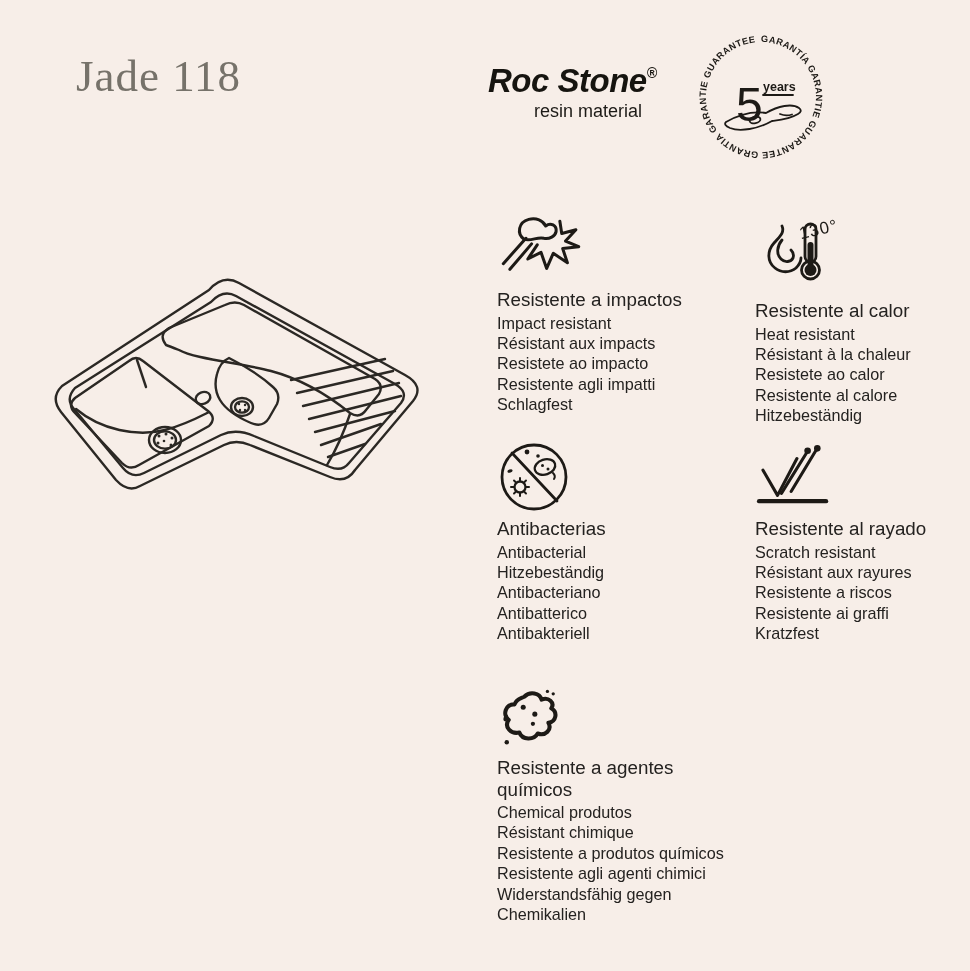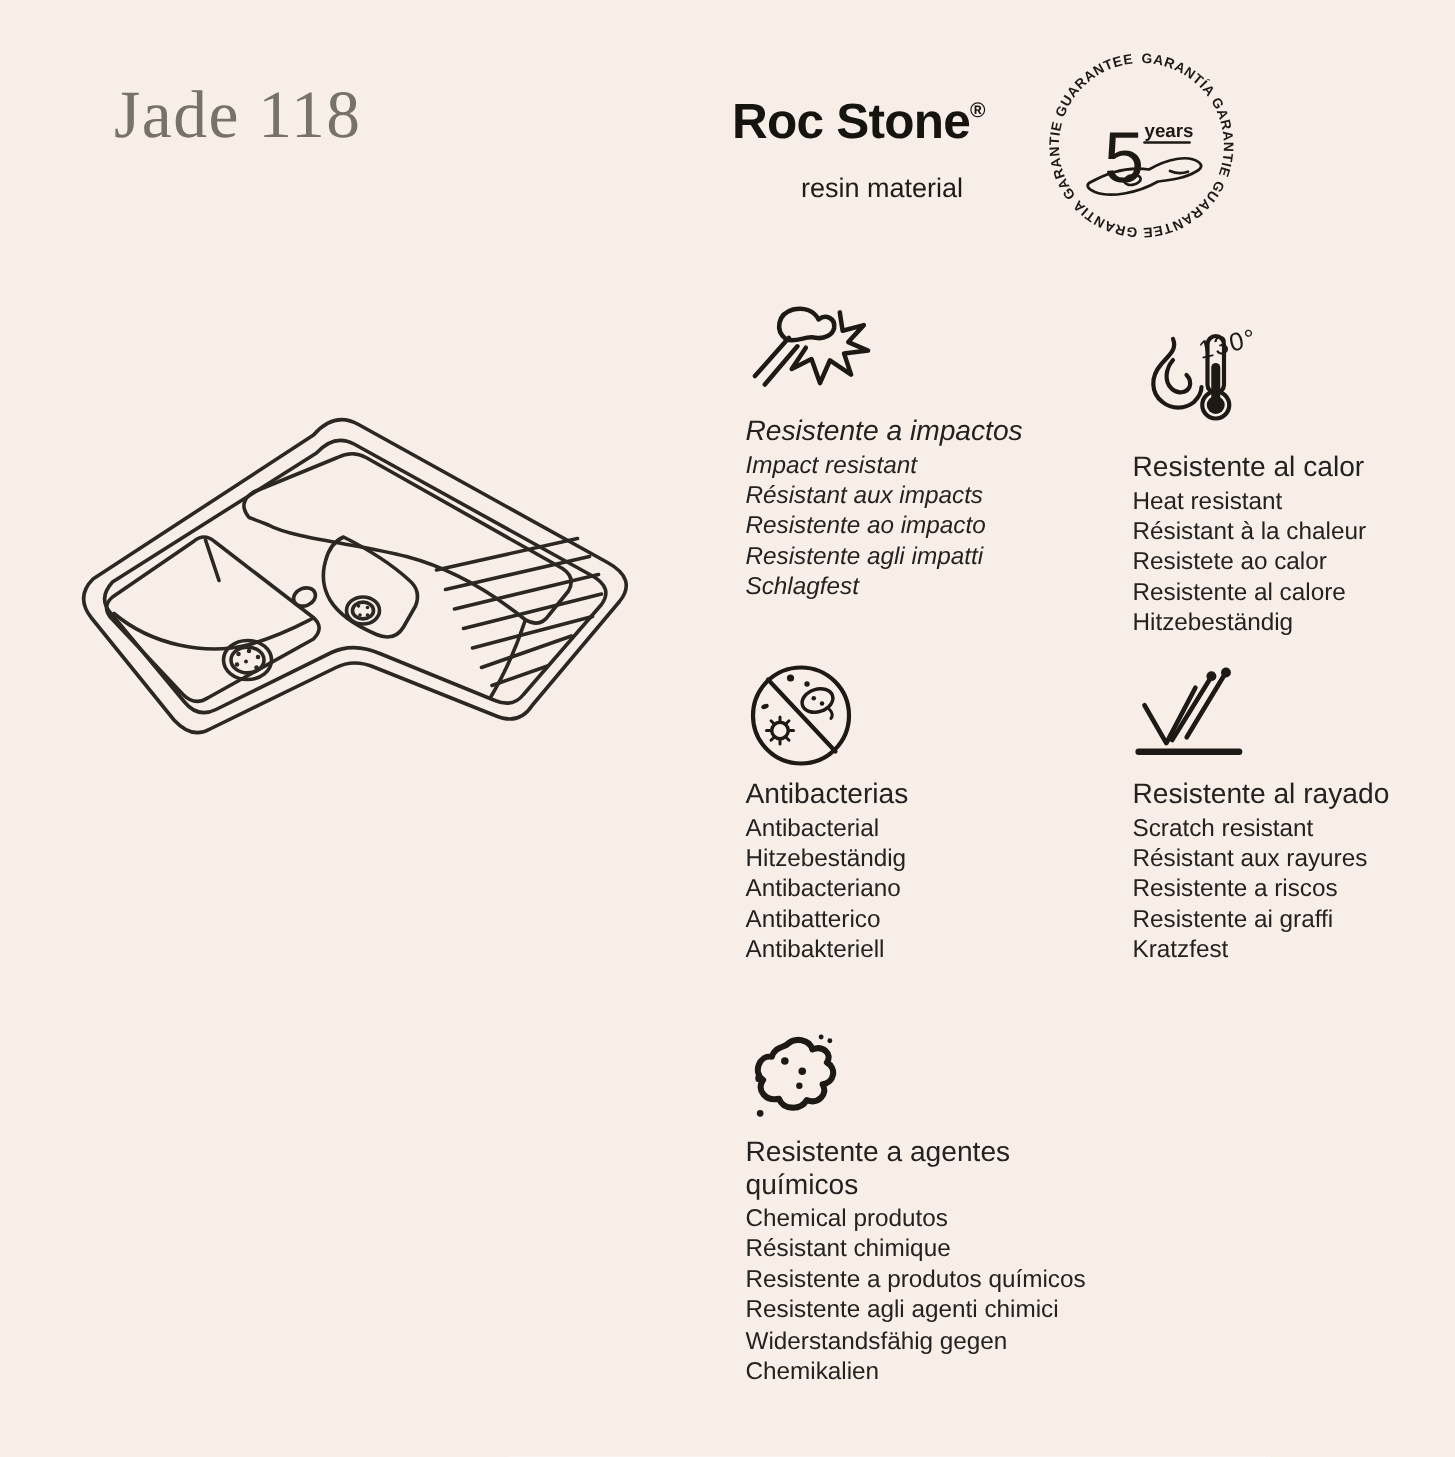--- a/index.html
+++ b/index.html
@@ -7,23 +7,23 @@
     position:relative; width:970px; height:971px;
     background:#f7eee8; overflow:hidden;
     font-family:"Liberation Sans", sans-serif; color:#242220;
   }
   .product-title {
     position:absolute; left:76px; top:50px; margin:0;
     font-family:"Liberation Serif", serif; font-weight:400;
     font-size:45px; letter-spacing:1px; color:#76726a;
   }
   .brand { position:absolute; left:488px; top:64px; width:160px; }
-  .brand-name { font-size:33px; font-weight:700; letter-spacing:-0.5px; color:#16140f; line-height:1.05; white-space:nowrap; }
+  .brand-name { font-size:33px; font-weight:700; letter-spacing:-0.5px; color:#16140f; line-height:1.05; white-space:nowrap;font-style:italic; }
   .brand-reg { font-size:14px; vertical-align:14px; font-weight:700; }
-  .brand-tagline { font-size:18px; color:#1d1b17; text-align:right; padding-right:6px; margin-top:16px; }
+  .brand-tagline { font-size:18px; color:#1d1b17; text-align:right; padding-right:6px; margin-top:2px; }
   .badge { position:absolute; left:692px; top:28px; }
   .sink { position:absolute; left:33px; top:260px; }
   .feature { position:absolute; }
   .feature-icon { position:relative; }
   .feature-title { margin:0 0 2px 0; font-size:18.8px; font-weight:400; line-height:21.5px; color:#242220; }
   .feature-line { margin:0; font-size:16.2px; line-height:20.4px; color:#242220; }
   .deg-annotation {
     position:absolute; left:44px; top:2px;
     font-size:17px; font-weight:500; color:#1d1a16;
     transform:rotate(-13deg); letter-spacing:1px;
@@ -101,33 +101,33 @@
       <path d="M 258 120 L 352 99"></path>
       <path d="M 264 133 L 360 111"></path>
       <path d="M 270 146 L 366 123"></path>
       <path d="M 276 159 L 368 136"></path>
       <path d="M 282 172 L 362 151"></path>
       <path d="M 288 185 L 348 164"></path>
       <path d="M 295 197 L 332 184"></path>
     </svg>
   </div>
 
-  <section class="feature" style="left:497px; top:196px; width:260px;font-style:italic;">
+  <section class="feature" style="left:497px; top:209px; width:260px;">
     <div class="feature-icon" style="height:80px;">
       <svg width="88" height="66" viewBox="0 0 88 70" fill="none" stroke="#1d1a16" stroke-width="3.2" stroke-linecap="round" stroke-linejoin="round">
         <line x1="4" y1="58" x2="28" y2="31"></line>
         <line x1="11" y1="64" x2="34" y2="37"></line>
         <path d="M 26 32 C 18 26 20 14 31 11 C 39 9 46 12 49 18 C 54 14 61 17 60 24 C 59 29 53 32 47 31 C 40 29 33 35 26 32 Z"></path>
         <path d="M 64 13 L 66 26 L 81 22 L 70 34 L 84 40 L 67 42 L 72 57 L 57 47 L 50 63 L 44 46 L 30 53 L 40 38"></path>
       </svg>
     </div>
     <h3 class="feature-title">Resistente a impactos</h3>
     <p class="feature-line">Impact resistant</p>
     <p class="feature-line">Résistant aux impacts</p>
-    <p class="feature-line">Resistente ao impacto</p>
+    <p class="feature-line">Resistete ao impacto</p>
     <p class="feature-line">Resistente agli impatti</p>
     <p class="feature-line">Schlagfest</p>
   </section>
 
   <section class="feature" style="left:755px; top:206px; width:220px;">
     <div class="feature-icon" style="height:82px;">
       <svg width="70" height="66" viewBox="0 0 70 66" style="margin-top:12px;" fill="none" stroke="#1d1a16" stroke-width="2.8" stroke-linecap="round" stroke-linejoin="round">
         <path d="M 27 8 C 30 15 24 19 19 25 C 12 33 12 44 20 50 C 26 55 35 55 41 50 C 44 47 46 44 46 40"></path>
         <path d="M 27 22 C 22 28 21 36 26 41 C 30 45 36 44 38 40 C 39 37 38 34 36 32"></path>
         <rect x="50" y="6" width="11" height="38" rx="5.5"></rect>

